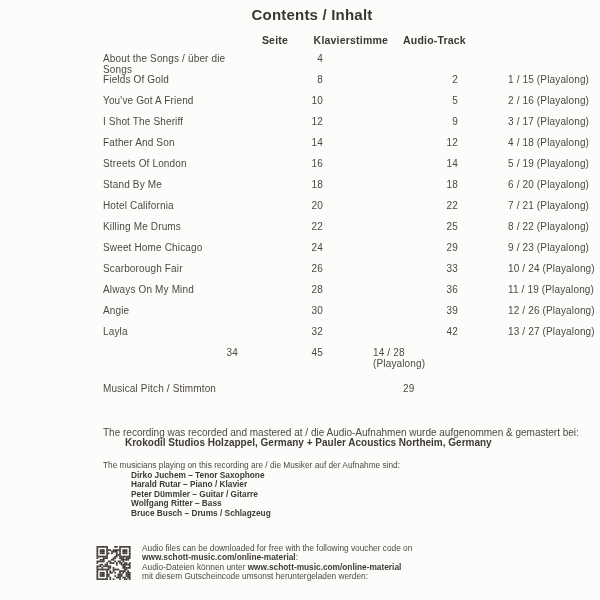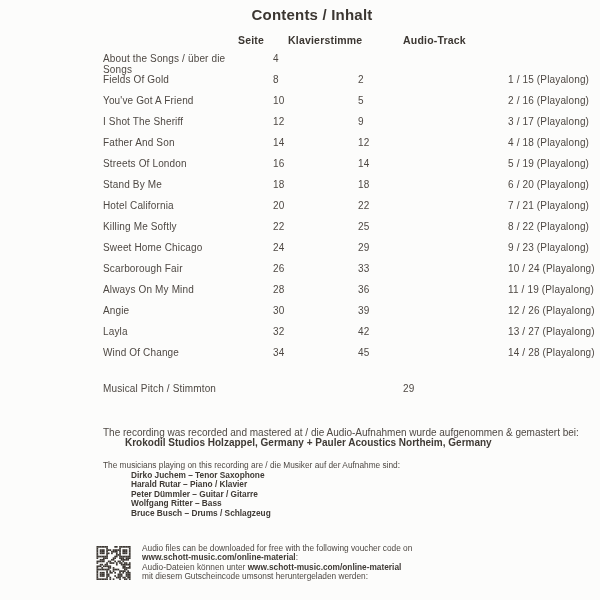--- a/index.html
+++ b/index.html
@@ -18,21 +18,21 @@
     display:grid;
     grid-template-columns:135px 50px 100px 127px;
     align-items:start;
   }
   .toc-header {
     position:absolute; left:103px; top:34px; width:412px;
     font-size:10.5px; font-weight:bold; color:#3b3631; letter-spacing:.2px;
   }
   .toc-rows { position:absolute; left:103px; top:53px; width:412px; }
   .toc-row { height:21px; font-size:10px; letter-spacing:.15px;gap:35px; }
-  .cell-center { text-align:left; }
+  .cell-center { text-align:right; }
   .cell-audio { padding-left:15px; }
   .pitch-row {
     position:absolute; left:103px; top:383px; width:412px;
     font-size:10px; letter-spacing:.15px;
   }
   .note1 {
     position:absolute; left:103px; top:428px; width:470px;
     font-size:10px; line-height:9.9px; white-space:nowrap;
   }
   .bold-ln { font-weight:bold; color:#3f3a35;margin-left:22px; }
@@ -108,21 +108,21 @@
       <div class="cell-center">18</div>
       <div class="cell-audio">6 / 20 (Playalong)</div>
     </div>
       <div class="toc-row grid4">
       <div>Hotel California</div>
       <div class="cell-center">20</div>
       <div class="cell-center">22</div>
       <div class="cell-audio">7 / 21 (Playalong)</div>
     </div>
       <div class="toc-row grid4">
-      <div>Killing Me Softly</div>
+      <div>Killing Me Drums</div>
       <div class="cell-center">22</div>
       <div class="cell-center">25</div>
       <div class="cell-audio">8 / 22 (Playalong)</div>
     </div>
       <div class="toc-row grid4">
       <div>Sweet Home Chicago</div>
       <div class="cell-center">24</div>
       <div class="cell-center">29</div>
       <div class="cell-audio">9 / 23 (Playalong)</div>
     </div>
@@ -144,21 +144,20 @@
       <div class="cell-center">39</div>
       <div class="cell-audio">12 / 26 (Playalong)</div>
     </div>
       <div class="toc-row grid4">
       <div>Layla</div>
       <div class="cell-center">32</div>
       <div class="cell-center">42</div>
       <div class="cell-audio">13 / 27 (Playalong)</div>
     </div>
       <div class="toc-row grid4">
-      <div>Wind Of Change</div>
       <div class="cell-center">34</div>
       <div class="cell-center">45</div>
       <div class="cell-audio">14 / 28 (Playalong)</div>
     </div>
     </div>
 
   <div class="pitch-row grid4">
     <div style="white-space:nowrap;">Musical Pitch / Stimmton</div>
     <div class="cell-center"></div>
     <div class="cell-center"></div>

